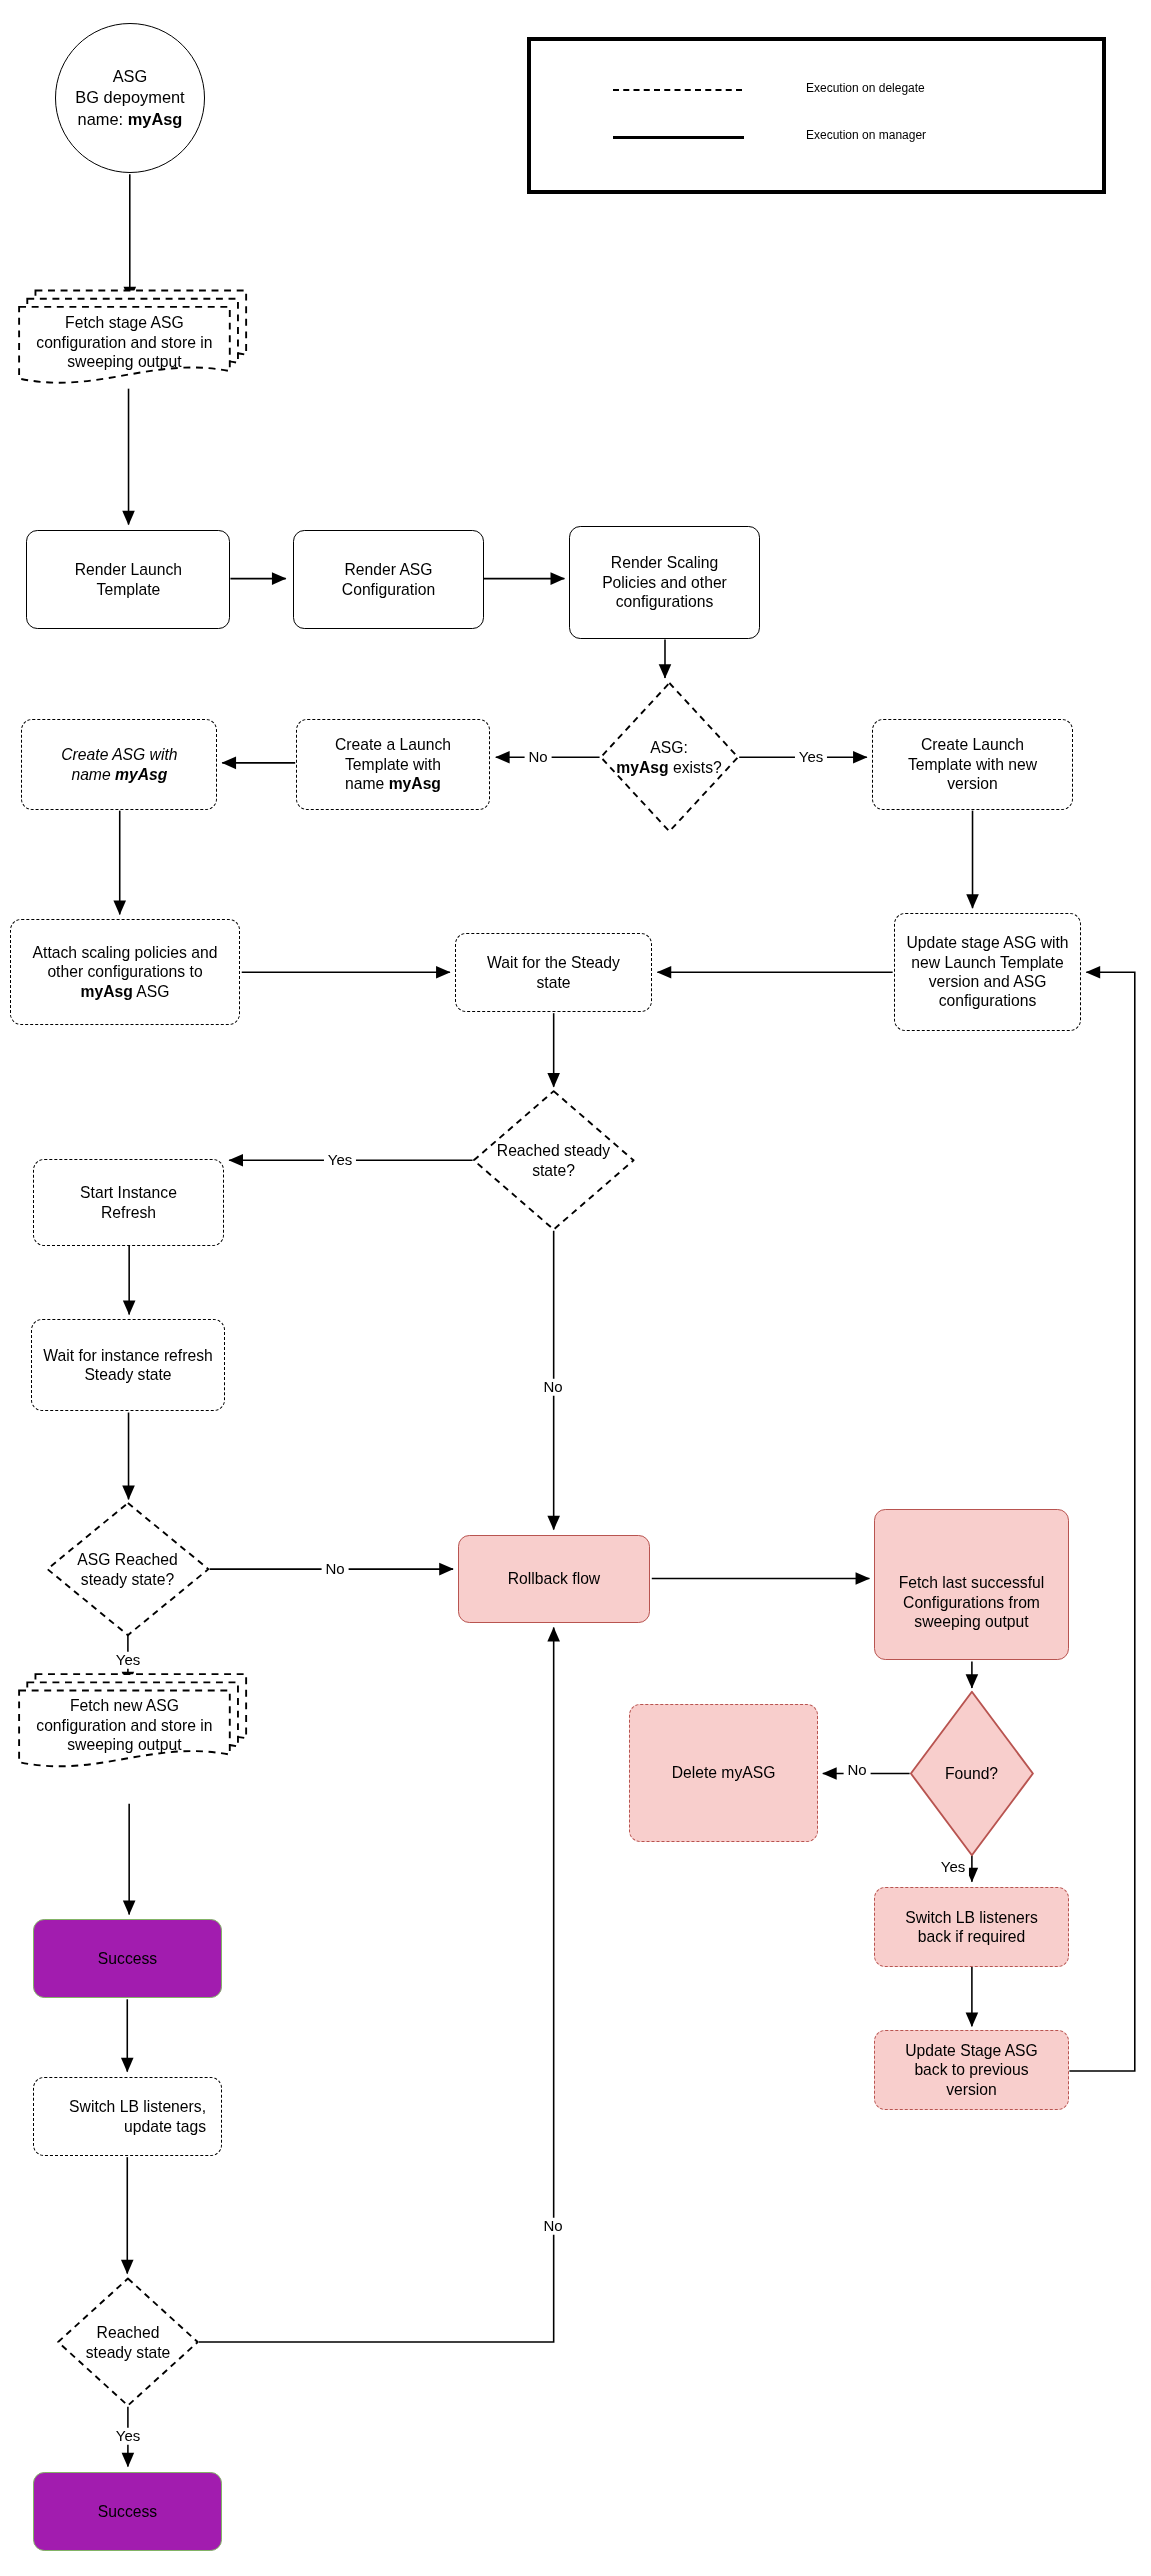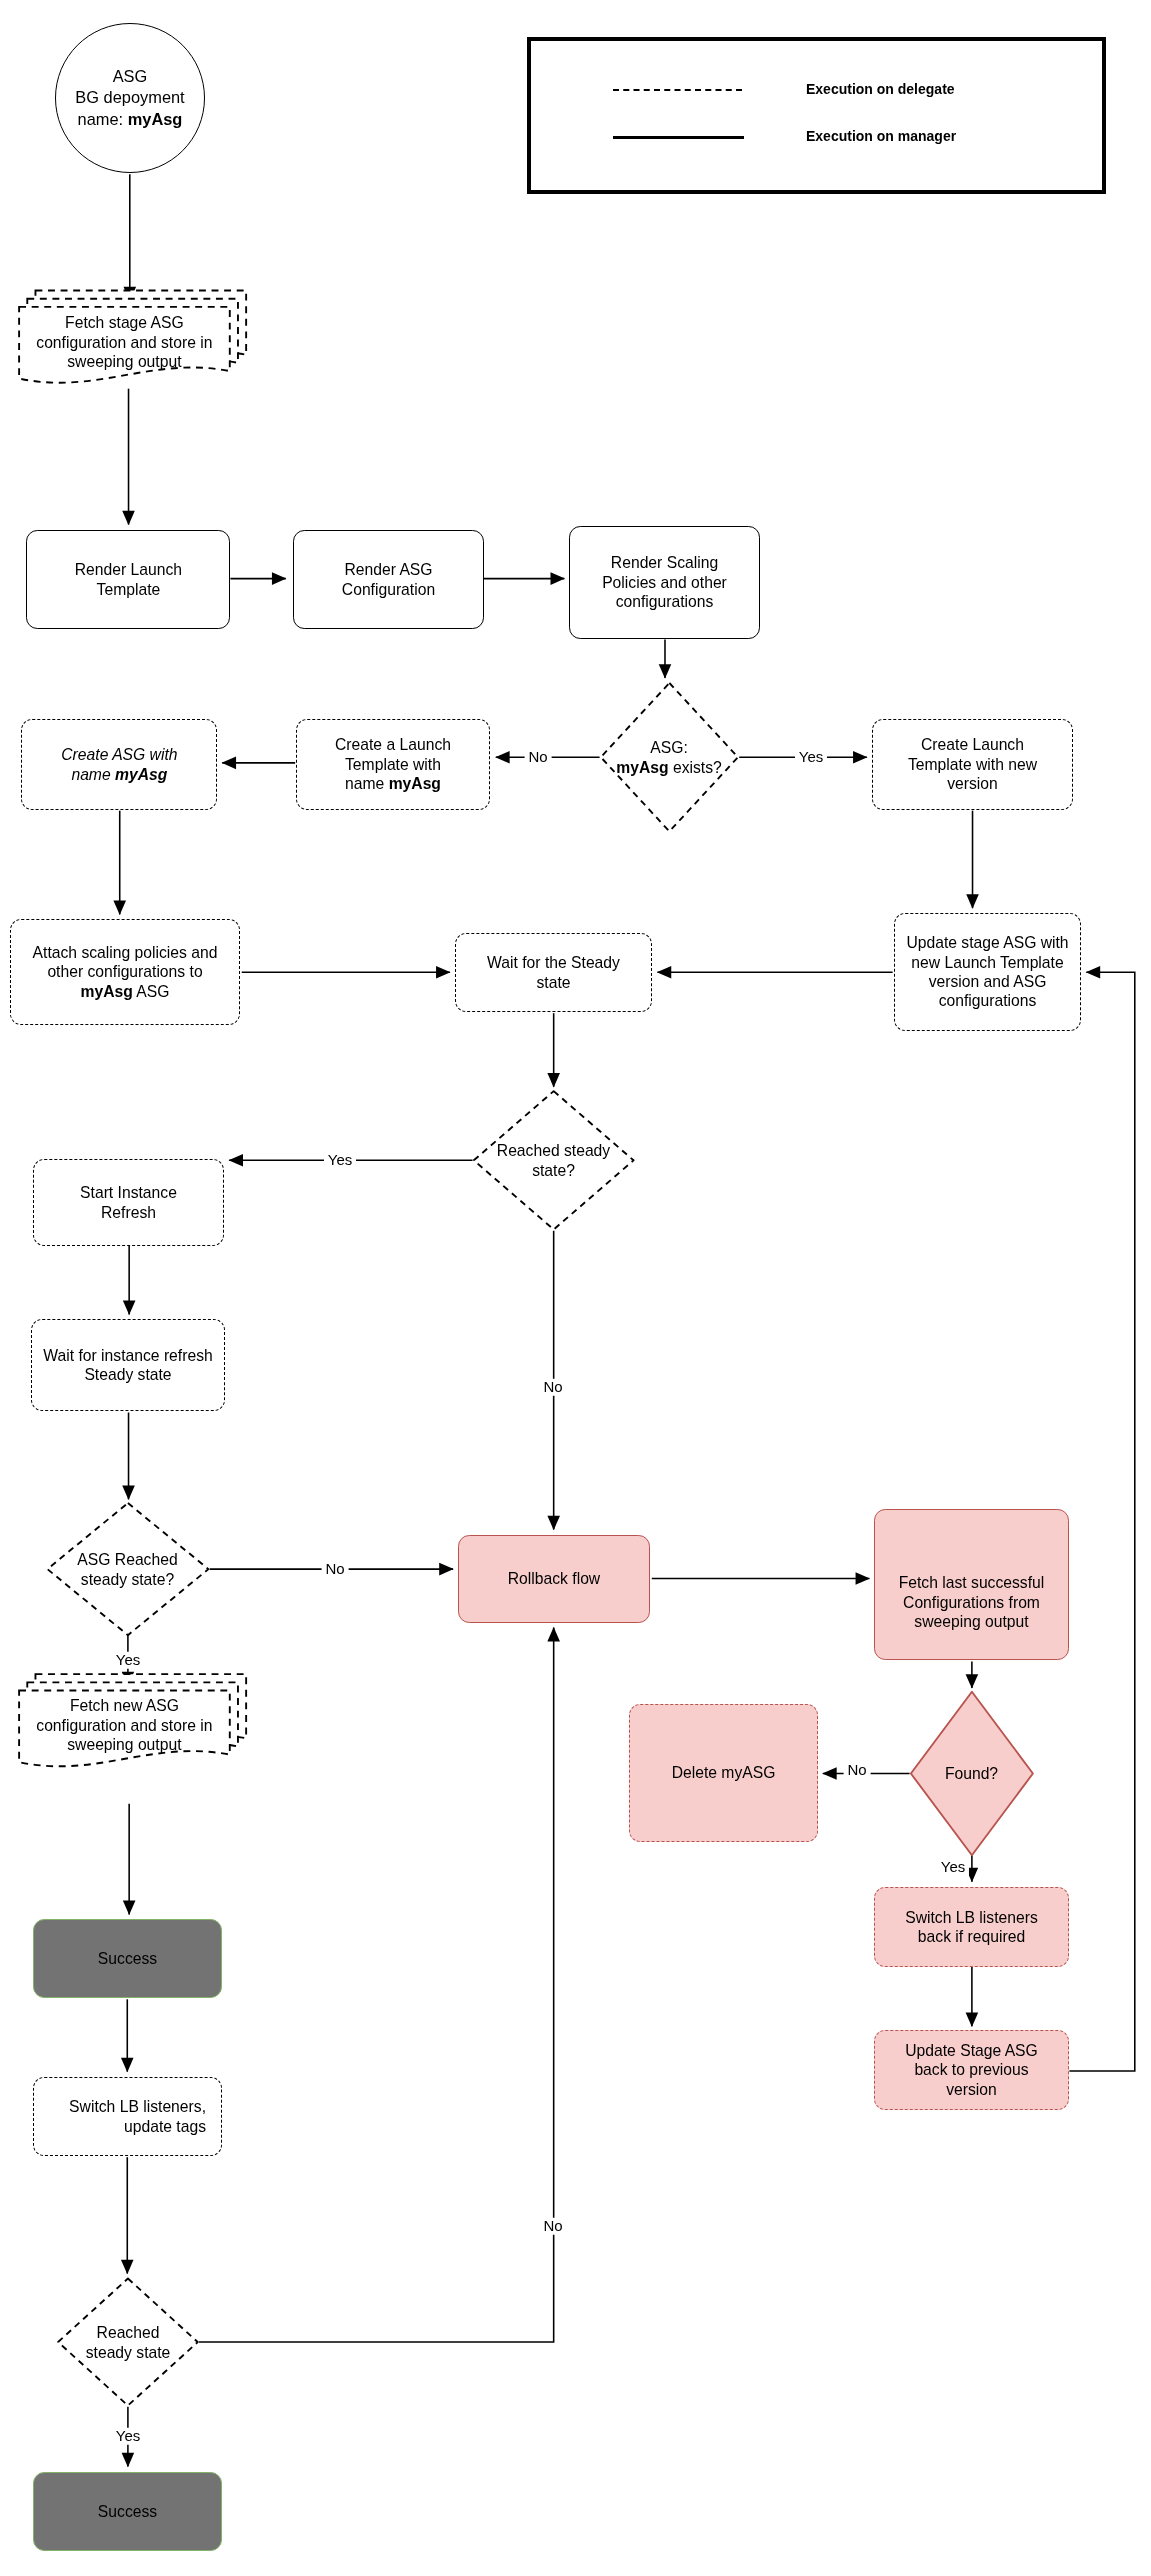--- a/index.html
+++ b/index.html
@@ -7,34 +7,34 @@
   .canvas{position:relative;width:1152px;height:2576px;background:#fff;overflow:hidden;}
   svg.layer{position:absolute;left:0;top:0;}
   .node{position:absolute;display:flex;align-items:center;justify-content:center;
         text-align:center;font-size:15.7px;line-height:1.24;background:#fff;
         border-radius:11.3px;box-sizing:border-box;padding:5px;}
   .node .txt{display:inline-block;}
   .solid{border:1.9px solid #000;}
   .dashed{border:1.9px dashed #000;}
   .pink-solid{background:#f8cecc;border:1.9px solid #b85450;}
   .pink-dashed{background:#f8cecc;border:1.9px dashed #b85450;}
-  .green{background:#737373;border:1.9px solid #82b366;}
+  .green{background:#a21caf;border:1.9px solid #82b366;}
   .plain{background:transparent;border:none;padding:0;}
   .circle-node{position:absolute;border:1.9px solid #000;border-radius:50%;background:#fff;
         display:flex;align-items:center;justify-content:center;text-align:center;
         font-size:16.4px;line-height:1.3;box-sizing:border-box;}
   .lbl{position:absolute;transform:translate(-50%,-50%);background:#fff;
        padding:0 3.8px;font-size:15px;line-height:1.1;}
   .legend{position:absolute;left:527px;top:37px;width:579px;height:157px;
           border:4.4px solid #000;box-sizing:border-box;background:#fff;}
   .legend-row{position:absolute;left:0;width:100%;height:0;}
   .legend-line{position:absolute;left:82px;top:-1.3px;width:129px;}
   .legend-line.dash{border-top:2.5px dashed #000;}
   .legend-line.solid{border-top:2.5px solid #000;}
-  .legend-text{position:absolute;left:275px;top:-9.4px;font-size:14px;font-weight:bold;text-align:center;}
+  .legend-text{position:absolute;left:275px;top:-9.4px;font-size:12px;font-weight:normal;text-align:center;}
   b{font-weight:bold;}
 </style>
 </head>
 <body>
 
 <div class="canvas">
 
   <svg class="layer" width="1152" height="2576" viewBox="0 0 1831 4096">
     <defs>
       <marker id="arr" markerUnits="userSpaceOnUse" markerWidth="28" markerHeight="26" refX="24" refY="13" orient="auto">

